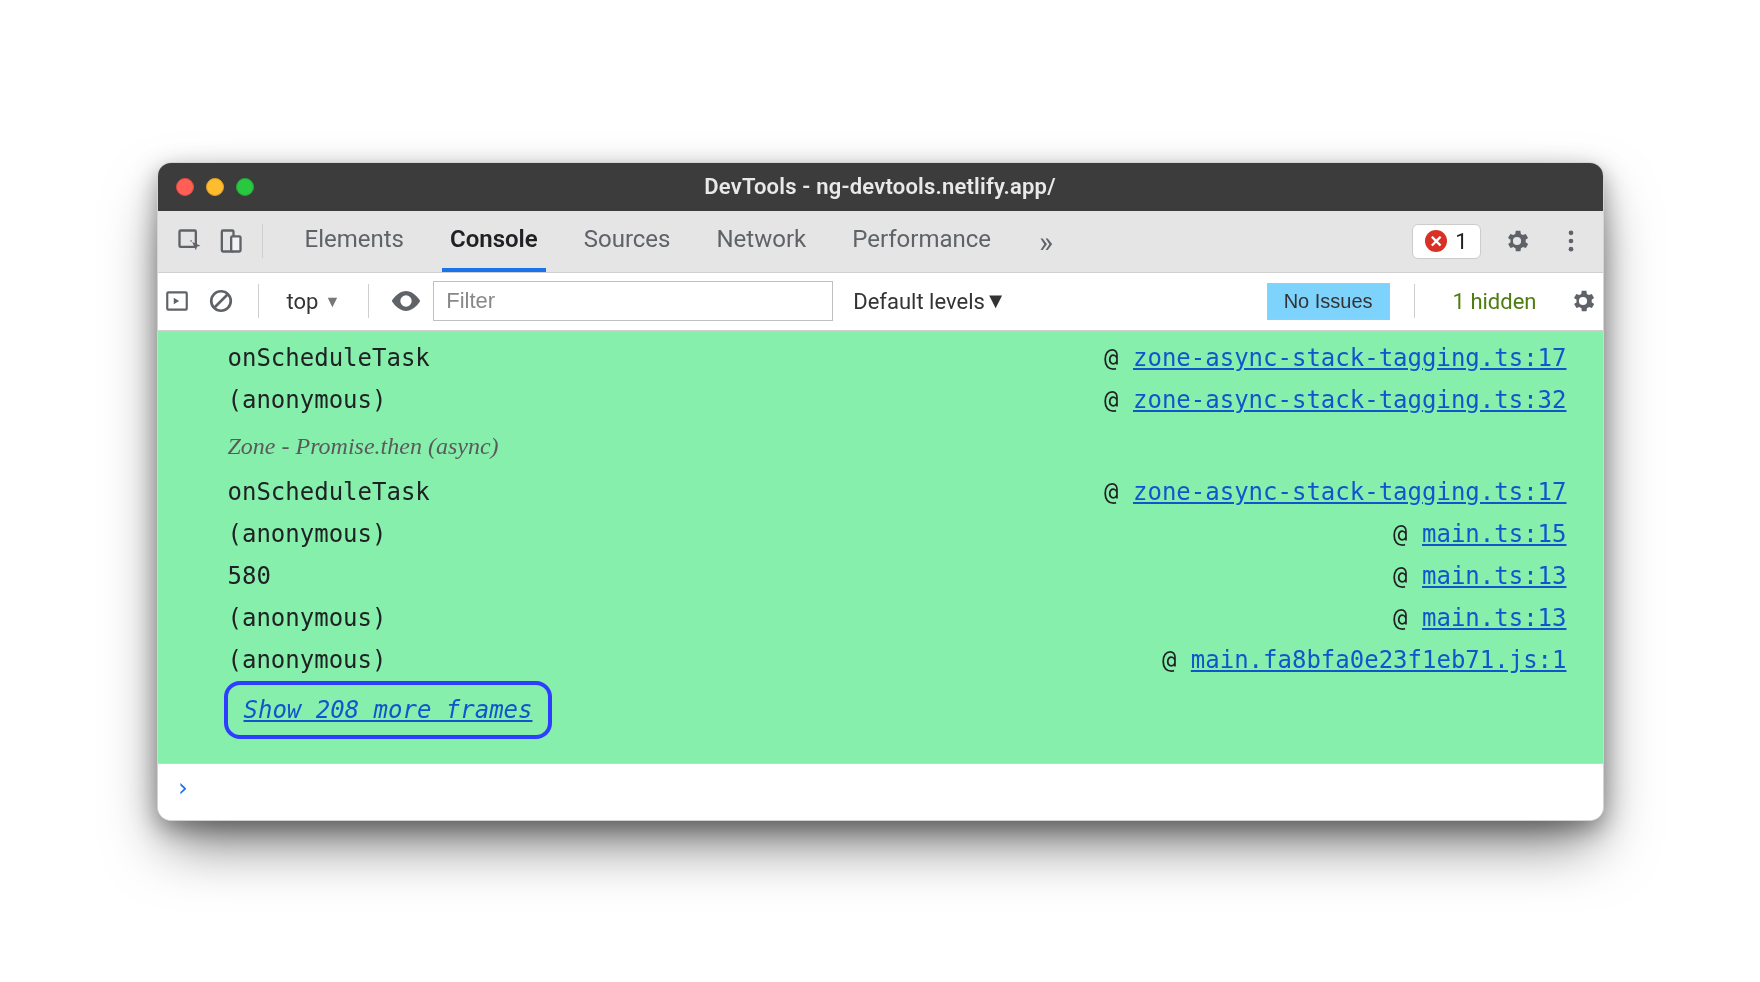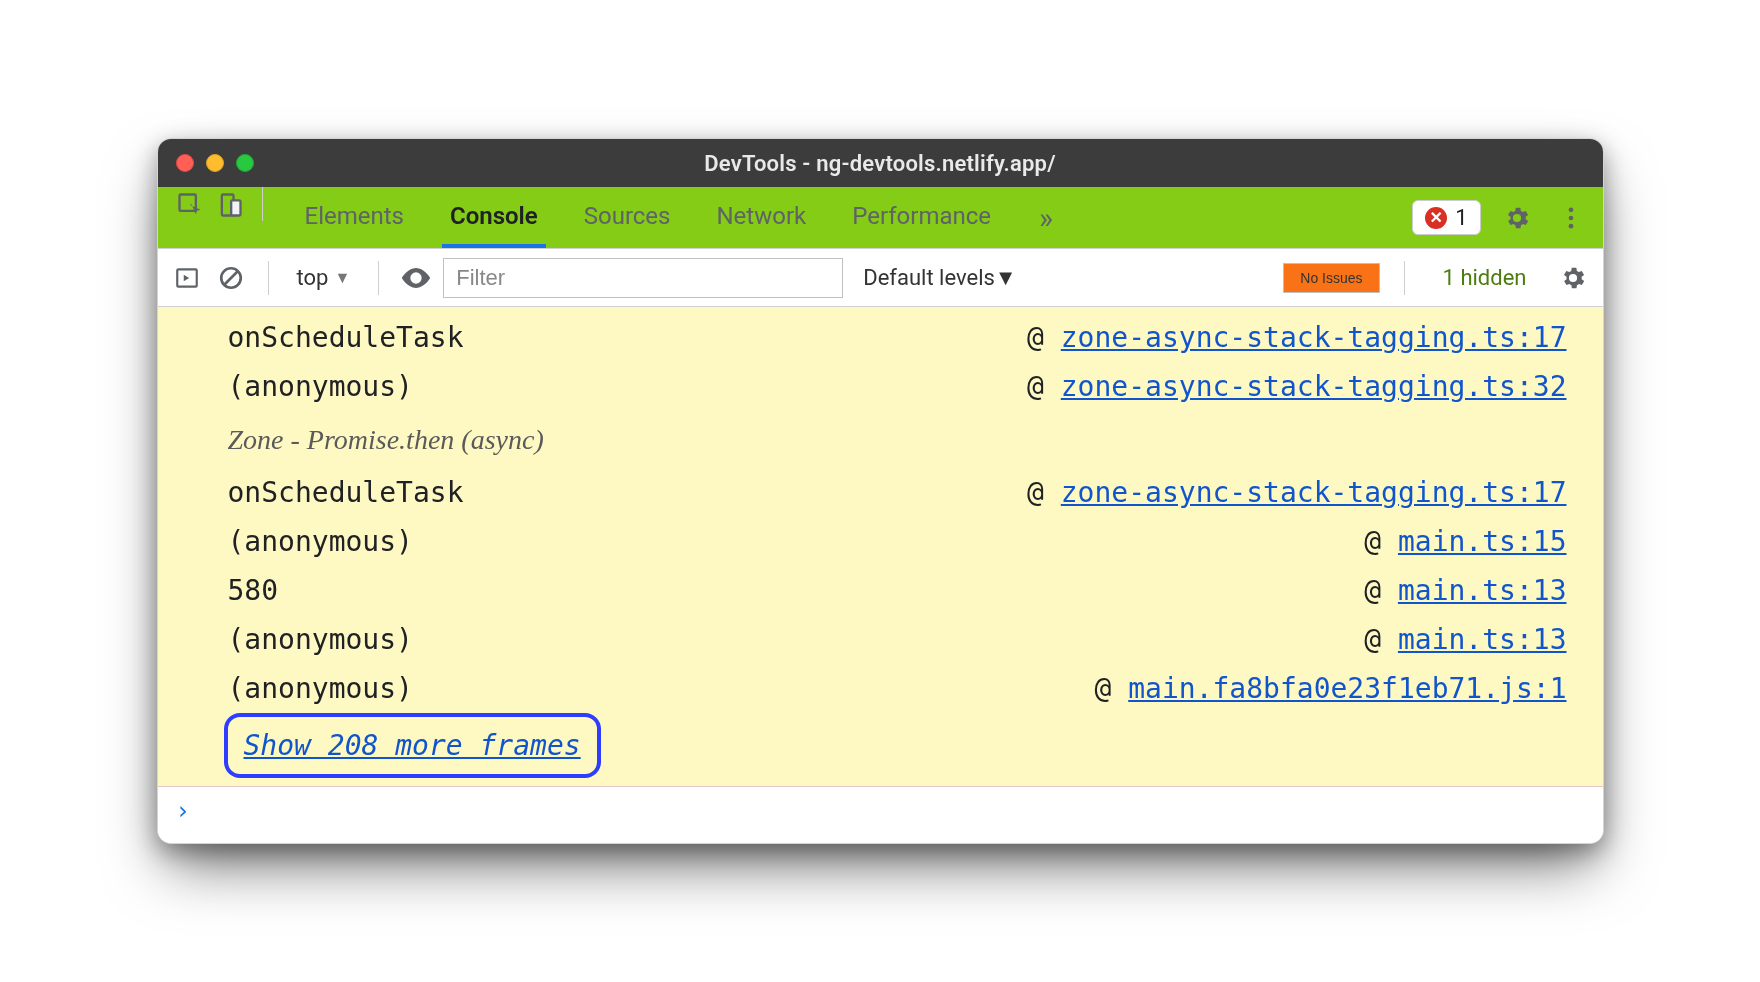--- a/index.html
+++ b/index.html
@@ -33,23 +33,24 @@
     position: absolute; left: 0; right: 0; text-align: center;
     color: #e9e9e9; font-size: 22px; font-weight: 600; letter-spacing: .2px;
     pointer-events: none;
   }
 
   
   .tabbar {
     height: 62px;
     border-bottom: 1px solid #d0d0d0;
     display: flex;
+    align-items: center;
     padding: 0 14px;
     gap: 4px;
-    background: #84cc16;
+    background: #e5e5e5;
   }
   .tool-icon {
     width: 36px; height: 36px; display: flex; align-items: center; justify-content: center;
     color: #5f6368; cursor: pointer;
   }
   .tool-icon svg { width: 28px; height: 28px; }
   .vdiv { width: 1px; height: 34px; background: #cfcfcf; margin: 0 10px; }
   .tabs { display: flex; align-items: stretch; height: 100%; gap: 30px; margin-left: 20px; }
   .tab {
     display: flex; align-items: center; font-size: 24px; color: #5f6368; cursor: pointer;
@@ -67,21 +68,21 @@
     width: 22px; height: 22px; border-radius: 50%; background: #d93025; color: #fff;
     display: flex; align-items: center; justify-content: center; font-size: 16px; font-weight: 700;
   }
 
   
   .console-bar {
     height: 58px;
     border-bottom: 1px solid #d0d0d0;
     display: flex;
     align-items: center;
-    padding: 0 12px;
+    padding: 0 2px;
     gap: 10px;
     background: #fff;
   }
   .cb-icon {
     width: 34px; height: 34px; display: flex; align-items: center; justify-content: center;
     color: #5f6368; cursor: pointer;
   }
   .cb-icon svg { width: 26px; height: 26px; }
   .ctx {
     display: flex; align-items: center; gap: 6px; font-size: 22px; color: #333;
@@ -89,33 +90,33 @@
   }
   .ctx .arrow { color: #777; font-size: 16px; }
   .eye { width: 34px; height: 34px; display:flex;align-items:center;justify-content:center;color:#5f6368; cursor:pointer;}
   .filter {
     width: 400px; height: 40px; border: 1px solid #c0c0c0; background: #fff;
     font-size: 22px; padding: 0 12px; color: #ec4899;
   }
   .filter::placeholder { color: #888; }
   .levels { font-size: 22px; color: #333; display:flex;align-items:center;gap:0; padding: 0 10px; cursor:pointer;}
   .issues-btn {
-    border: 1px solid #c0c0c0; background: #f97316; font-size: 14px; padding: 6px 16px;
+    border: 1px solid #c0c0c0; background: #7dd3fc; font-size: 20px; padding: 6px 16px;
     color: #333; cursor: pointer;
   }
   .hidden-count { font-size: 22px; color: #4d7c0f; padding: 0 14px; }
   .cb-right { margin-left: auto; display: flex; align-items: center; gap: 14px;}
 
   
   .console-body {
-    background: #fef9c3;
+    background: #86efac;
     font-family: "SF Mono", Menlo, Consolas, monospace;
-    font-size: 28px;
+    font-size: 24px;
     line-height: 1.75;
-    padding: 6px 36px 12px 70px;
+    padding: 6px 36px 28px 70px;
     color: #202124;
   }
   .row { display: flex; justify-content: space-between; align-items: baseline; }
   .fn { white-space: pre; }
   .src { color: #202124; }
   .src .at { color: #202124; }
   .src a { color: #1155cc; text-decoration: underline; }
   .group-label { font-style: italic; color: #5a5a5a; padding: 4px 0; font-family: Liberation Serif, serif; }
   .show-more-wrap { margin-top: 4px; }
   .show-more {

